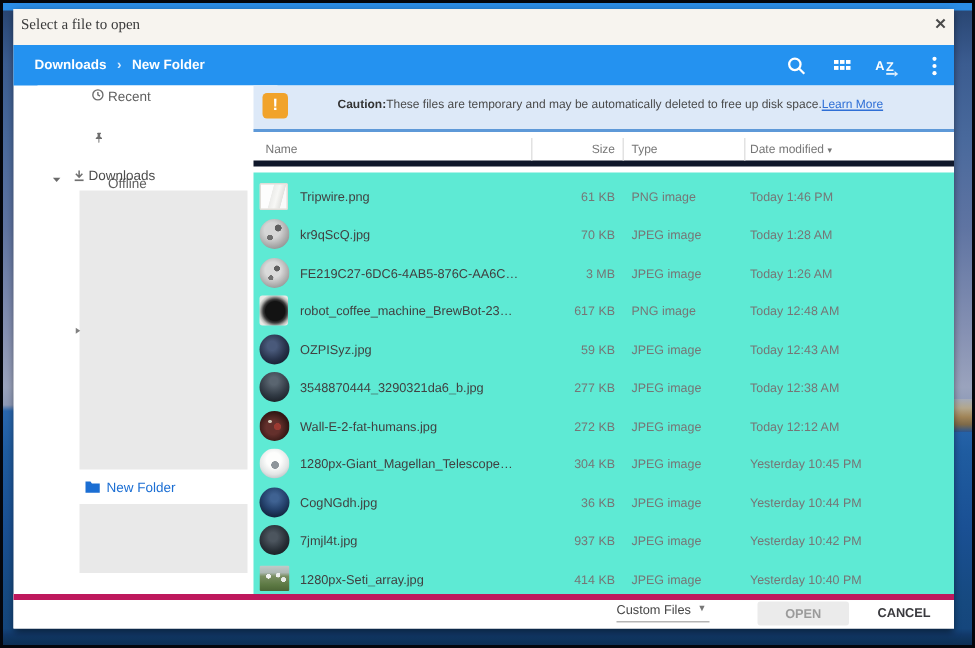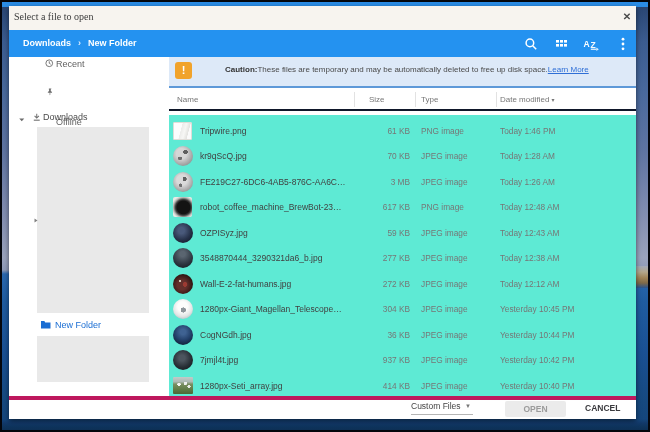--- a/index.html
+++ b/index.html
@@ -25,36 +25,36 @@
 #close { position:absolute; left:611px; top:4px; width:14px; height:14px; color:#4a4a4a;
   font-size:10px; font-weight:bold; text-align:center; line-height:13px; }
 
 
 #toolbar { position:absolute; left:0; top:24px; width:627px; height:27px; background:#2492f0; }
 #crumbs { position:absolute; left:14px; top:8px; font-size:9px; font-weight:bold; color:#fff; }
 #crumbs .sep { display:inline-block; margin:0 7px; font-weight:bold; color:#dcecfc; }
 .tbi { position:absolute; top:1px; width:28px; height:26px; }
 
 
-#sidebar { position:absolute; left:0; top:51px; width:160px; height:339px; background:#fff; overflow:hidden; }
+#sidebar { position:absolute; left:16px; top:51px; width:160px; height:339px; background:#fff; overflow:hidden; }
 .sideitem { position:absolute; font-size:9px; color:#5f5f5f; }
 .graybox { position:absolute; left:28px; width:112px; background:#e9e9e9; }
 
 
 #banner { position:absolute; left:160px; top:51px; width:467px; height:31px; background:#dde9f8;
   border-bottom:2px solid #5e99d8; }
 #bicon { position:absolute; left:6px; top:5px; width:17px; height:17px; background:#f1a32b;
   border-radius:3px; color:#fff; font-weight:bold; font-size:11px; text-align:center; line-height:17px; }
 #btext { position:absolute; left:56px; top:8px; font-size:8px; color:#4a4a4a; white-space:nowrap; }
 #btext b { color:#333; }
 #btext a { color:#2f6fd6; text-decoration:underline; }
 
 
 #lhead { position:absolute; left:160px; top:82px; width:467px; height:23px; background:#fff;
-  border-bottom:2px solid #0f172a; font-size:8px; color:#767676; }
+  border-bottom:4px solid #0f172a; font-size:8px; color:#767676; }
 #lhead .sep { position:absolute; top:4px; height:15px; width:1px; background:#e2e2e2; }
 
 
 #list { position:absolute; left:160px; top:109px; width:467px; height:285px; background:#5eead4; overflow:hidden; }
 .row { position:absolute; left:0; width:467px; height:26px; }
 .row .nm { position:absolute; left:31px; top:8px; font-size:8.5px; color:#414141; width:146px;
   white-space:nowrap; overflow:hidden; text-overflow:ellipsis; }
 .row .sz { position:absolute; left:161px; top:8px; width:80px; text-align:right; font-size:8.3px; color:#767676; }
 .row .tp { position:absolute; left:252px; top:8px; font-size:8.3px; color:#767676; }
 .row .dt { position:absolute; left:331px; top:8px; font-size:8.3px; color:#767676; }
@@ -138,21 +138,21 @@
     </div>
 
     <div id="banner">
       <div id="bicon">!</div>
       <div id="btext"><b>Caution:</b>These files are temporary and may be automatically deleted to free up disk space.<a>Learn More</a></div>
     </div>
 
     <div id="lhead">
       <div style="position:absolute; left:8px; top:7px;">Name</div>
       <div class="sep" style="left:185px;"></div>
-      <div style="position:absolute; left:200px; top:7px; width:41px; text-align:left;">Size</div>
+      <div style="position:absolute; left:200px; top:7px; width:41px; text-align:right;">Size</div>
       <div class="sep" style="left:246px;"></div>
       <div style="position:absolute; left:252px; top:7px;">Type</div>
       <div class="sep" style="left:327px;"></div>
       <div style="position:absolute; left:331px; top:7px;">Date modified <span style="font-size:6px;">▾</span></div>
     </div>
 
     <div id="list">
         <div class="row" style="top:2.5px">
           <div class="thumb" style="background:linear-gradient(105deg,#fdfdfd 40%,#ececea 42%,#f7f7f5 60%,#e3e3e0 78%,#fafafa 80%), #f8f8f8; border:1px solid #e0ddd8; border-radius:1px; width:19px; height:18px; top:4px;"></div>
           <div class="nm">Tripwire.png</div>

